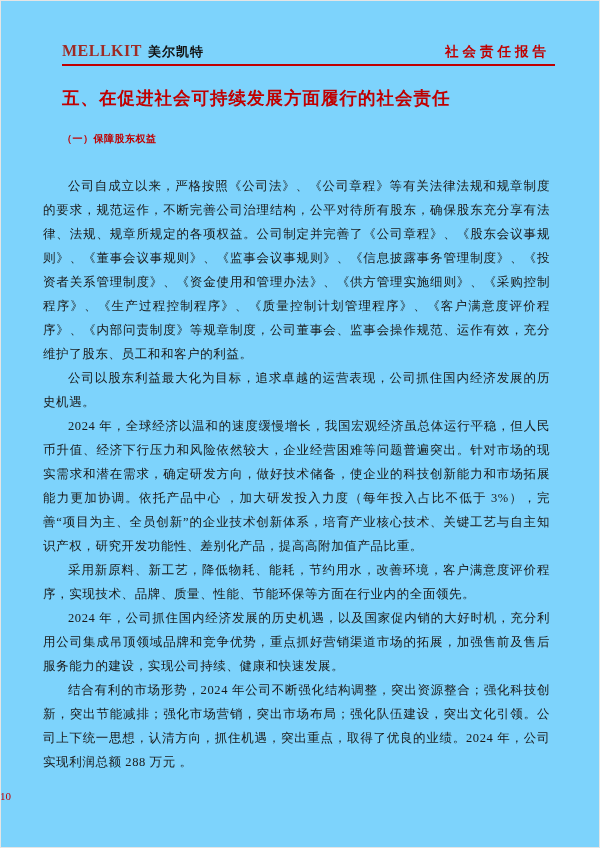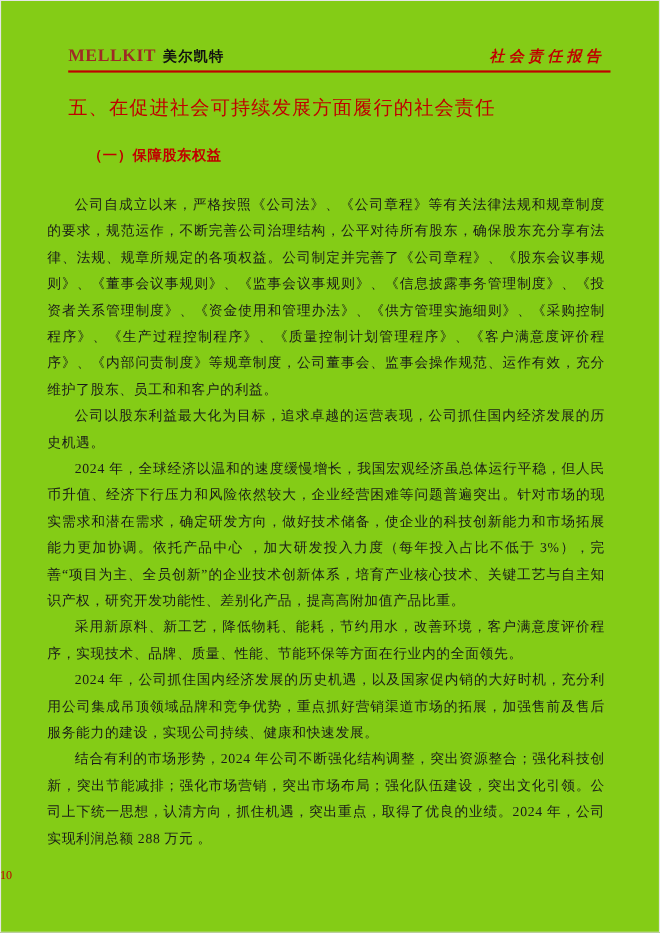--- a/index.html
+++ b/index.html
@@ -2,21 +2,21 @@
 <html><head>
 <meta charset="utf-8">
 <style>
   * { margin: 0; padding: 0; box-sizing: border-box; }
   html, body { background: #888; }
   .page {
     position: relative;
     width: 600px;
     height: 848px;
     margin: 0 auto;
-    background: #84cc16;
+    background: #7dd3fc;
     font-family: "Liberation Serif", "DejaVu Serif", serif;
     color: #1a1a1a;
     overflow: hidden;
     box-shadow: 0 0 0 1px #e5e5e5 inset;
   }
   .header {
     position: absolute;
     top: 42px;
     left: 62px;
     right: 50px;
@@ -35,56 +35,54 @@
   .logo-cn {
     font-family: "Liberation Sans", "DejaVu Sans", sans-serif;
     font-weight: 700;
     font-size: 13px;
     color: #111111;
     margin-left: 6px;
     letter-spacing: 1px;
   }
   .doc-type {
     font-family: "Liberation Serif", "DejaVu Serif", serif;
-    font-style: italic;
     font-weight: 600;
     font-size: 13.5px;
     color: #c00000;
     letter-spacing: 4px;
   }
   .header-rule {
     position: absolute;
     top: 64px;
     left: 62px;
     right: 45px;
     border-top: 2px solid #c00000;
   }
   .doc-title {
     position: absolute;
     top: 86px;
     left: 62px;
     right: 40px;
     font-family: "Liberation Sans", "DejaVu Sans", sans-serif;
-    font-weight: 400;
+    font-weight: 700;
     font-size: 17.5px;
     color: #c00000;
     letter-spacing: 1px;
     white-space: nowrap;
   }
   .section-heading {
     position: absolute;
     top: 132px;
     left: 62px;
     right: 40px;
     font-family: "Liberation Sans", "DejaVu Sans", sans-serif;
     font-weight: 700;
-    font-size: 13px;
+    font-size: 10px;
     color: #c00000;
     letter-spacing: 0.5px;
-    margin-left: 18px;
   }
   .body-text {
     position: absolute;
     top: 174px;
     left: 43px;
     right: 50px;
     font-size: 12.5px;
     line-height: 24px;
     text-align: justify;
     color: #1a1a1a;

